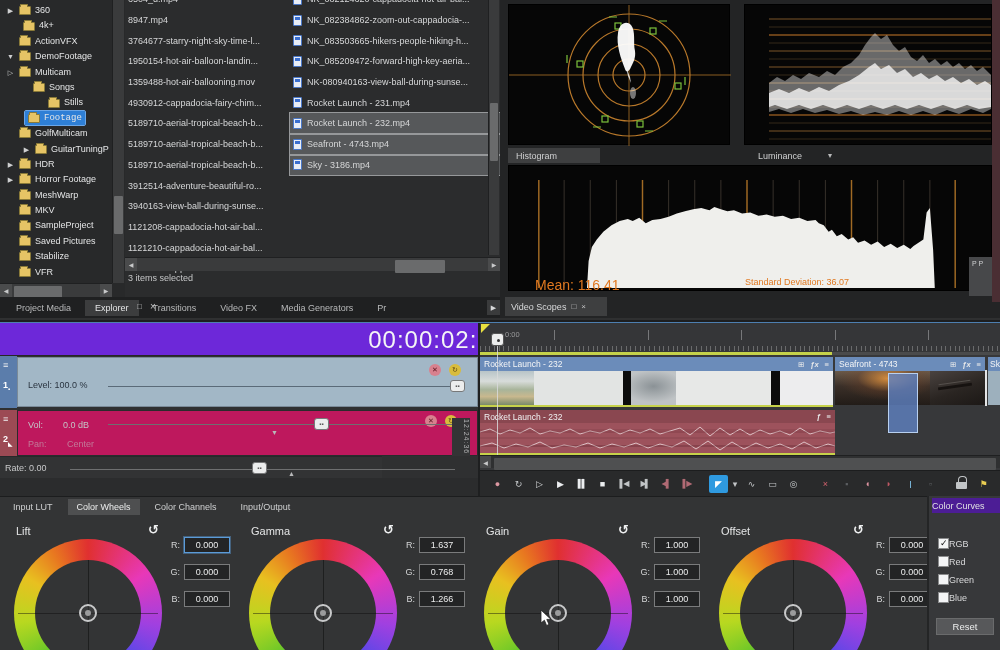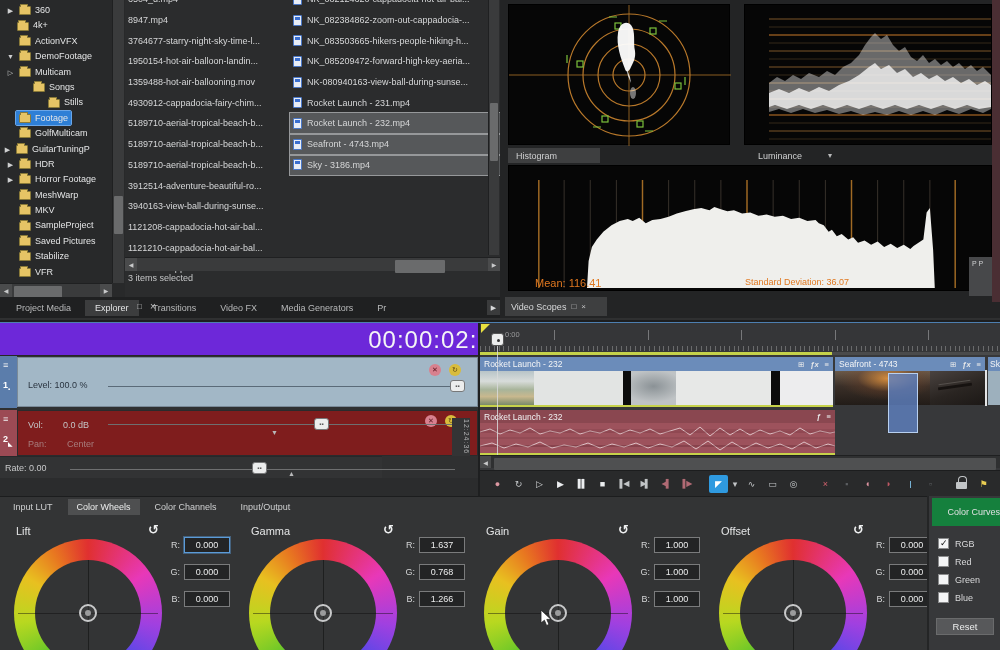--- a/index.html
+++ b/index.html
@@ -39,21 +39,21 @@
 
 
 #scopes-panel{left:500px;top:0;width:500px;height:318px;background:#232425}
 .scope-box{position:absolute;background:#060606;border:1px solid #000}
 .scope-chip{position:absolute;height:15px;background:#3e3f40;color:#cfd0d1;display:flex;
   align-items:center;padding:0 8px;font-size:9px}
 .wf-label{position:absolute;right:2px;width:18px;text-align:right;font-size:7px;height:16px;line-height:16px}
 #hist-ticks{position:absolute}
 .hist-tick{position:absolute;transform:translateX(-50%);color:#cc8833;font-size:8px}
 .hist-tick.p0{left:0}.hist-tick.p25{left:25%}.hist-tick.p50{left:50%}.hist-tick.p75{left:75%}.hist-tick.p100{left:100%}
-#mean-label{left:537px;top:276px;color:#e07820;font-size:11px}
+#mean-label{left:537px;top:276px;color:#e07820;font-size:14px}
 #scopes-tab{left:505px;top:297px;width:102px;height:19px;background:#3e3f40;display:flex;align-items:center;
   padding:0 6px;gap:5px;color:#d8d9da}
 .mini-ico{font-size:8px;color:#c0c1c2}
 #maroon-strip{left:992px;top:0;width:8px;height:302px;background:#4a2e33}
 #clipped-frag{left:969px;top:257px;width:23px;height:39px;background:#47484a;color:#cfd0d1;
   font-size:7px;line-height:9px;padding:2px 3px}
 
 
 #tab-strip{left:0;top:297px;width:500px;height:21px;background:#1f2021;display:flex;align-items:center;gap:4px;padding-left:6px}
 .ptab{padding:3px 10px;color:#b8b9ba;white-space:nowrap}
@@ -119,21 +119,21 @@
 .level-label{position:absolute;left:10px;top:22px;color:#2a3440;font-size:9px}
 .slider-line{position:absolute;height:1px;background:#667686}
 .slider-handle{position:absolute;width:15px;height:12px;background:#eceded;border:1px solid #777879;
   border-radius:3px;color:#555;font-size:6px;text-align:center;line-height:11px}
 .circle-ico{position:absolute;width:12px;height:12px;border-radius:50%;font-size:7px;display:flex;
   align-items:center;justify-content:center}
 .mute-ico{background:#d8808e;color:#5a1420}
 .solo-ico{background:#d8bc3c;color:#5a4410}
 #track2{left:0;top:410px;width:478px;height:46px}
 #track2 .ttab{position:absolute;left:0;top:0;width:17px;height:46px;background:#9c4a54;color:#fff}
-#track2 .tbody{position:absolute;left:17px;top:0;width:461px;height:46px;background:#7f1d1d;border:1px solid #2a2b2c}
+#track2 .tbody{position:absolute;left:17px;top:0;width:461px;height:46px;background:#be185d;border:1px solid #2a2b2c}
 .dimtext{color:#c4c5c6}
 #pan-row{position:absolute;left:10px;top:28px;opacity:.55;color:#c4c5c6}
 #vol-center-mark{position:absolute;left:253px;top:18px;color:#b8b9ba;font-size:7px}
 #meter-box{left:452px;top:418px;width:18px;height:38px;background:#333435;color:#b0b1b2;
   writing-mode:vertical-rl;font-size:7px;text-align:center;letter-spacing:1px}
 #rate-row{left:0;top:456px;width:382px;height:22px;background:#323334;border-top:1px solid #27282a}
 #rate-label{position:absolute;left:5px;top:6px;color:#c8c9ca}
 #rate-mark{position:absolute;left:288px;top:13px;color:#b8b9ba;font-size:7px}
 #vdivider{left:478px;top:323px;width:2px;height:173px;background:#1e1f20}
 #left-bottom-strip{left:0;top:478px;width:478px;height:18px;background:#2b2c2d}
@@ -171,45 +171,45 @@
   border:2px solid #c8c9ca;background:rgba(80,80,80,.3)}
 .puck::after{content:"";position:absolute;left:4px;top:4px;width:6px;height:6px;border-radius:50%;background:#9a9b9c}
 .wg-fields{position:absolute;left:162px;top:22px;display:flex;flex-direction:column;gap:11px}
 .f-line{display:flex;align-items:center;gap:4px}
 .fl{width:10px;text-align:right;color:#d4d5d6;font-size:9px}
 .fv{width:46px;height:16px;background:#232425;border:1px solid #7a7b7c;color:#eceded;
   text-align:center;line-height:14px;font-size:9px}
 .wheel-group.focus-r .fv-r{border-color:#5b9bd8;box-shadow:0 0 0 1px rgba(91,155,216,.45)}
 #curves-divider{left:927px;top:496px;width:2px;height:154px;background:#242526}
 #curves-panel{left:929px;top:496px;width:71px;height:154px;background:#37383a}
-#curves-tab{position:absolute;left:3px;top:2px;right:0;height:28px;background:#15803d;color:#e0e1e2;
-  display:flex;align-items:center;justify-content:flex-end}
+#curves-tab{position:absolute;left:3px;top:2px;right:0;height:15px;background:#4c1d95;color:#e0e1e2;
+  display:flex;align-items:center;justify-content:flex-start}
 #chk-list{position:absolute;left:9px;top:42px;display:flex;flex-direction:column;gap:7px}
-.chk-row{display:flex;align-items:center;gap:6px}
+.chk-row{display:flex;align-items:center;}
 .chk-box{width:11px;height:11px;background:#f4f5f6;border:1px solid #8a8b8c;position:relative}
 .chk-row.checked .chk-box::after{content:"✓";position:absolute;left:1px;top:-1px;color:#111;font-size:9px;font-weight:bold}
 #reset-btn{position:absolute;left:7px;top:122px;width:58px;height:17px;background:#57585a;border:1px solid #6a6b6c;
   color:#eceded;display:flex;align-items:center;justify-content:center;font-size:9.5px}
 #mouse-cursor{left:540px;top:610px;width:14px;height:18px;z-index:50}
 </style>
 </head>
 <body>
 
 <div id="app">
 
   <div class="abs" id="tree-panel">
     <div style="padding-top:3px">
       <div class="tree-row" style="padding-left: 5px;">
           <span class="tr-arrow">▶</span>
           <span class="tr-item">
             <span class="folder-icon"></span>
             <span class="tr-label">360</span>
           </span>
         </div>
-        <div class="tree-row" style="padding-left: 3px;">
+        <div class="tree-row" style="padding-left: 9px;">
           <span class="tr-arrow"></span>
           <span class="tr-item">
             <span class="folder-icon"></span>
             <span class="tr-label">4k+</span>
           </span>
         </div>
         <div class="tree-row" style="padding-left: 5px;">
           <span class="tr-arrow"></span>
           <span class="tr-item">
             <span class="folder-icon"></span>
@@ -237,35 +237,35 @@
             <span class="tr-label">Songs</span>
           </span>
         </div>
         <div class="tree-row" style="padding-left: 34px;">
           <span class="tr-arrow"></span>
           <span class="tr-item">
             <span class="folder-icon"></span>
             <span class="tr-label">Stills</span>
           </span>
         </div>
-        <div class="tree-row selected" style="padding-left: 5px;">
+        <div class="tree-row selected" style="padding-left: 14px; font-family: Liberation Mono, monospace;">
           <span class="tr-arrow"></span>
           <span class="tr-item">
             <span class="folder-icon"></span>
             <span class="tr-label">Footage</span>
           </span>
         </div>
         <div class="tree-row" style="padding-left: 5px;">
           <span class="tr-arrow"></span>
           <span class="tr-item">
             <span class="folder-icon"></span>
             <span class="tr-label">GolfMulticam</span>
           </span>
         </div>
-        <div class="tree-row" style="padding-left: 2px;">
+        <div class="tree-row" style="padding-left: 21px;">
           <span class="tr-arrow">▶</span>
           <span class="tr-item">
             <span class="folder-icon"></span>
             <span class="tr-label">GuitarTuningP</span>
           </span>
         </div>
         <div class="tree-row" style="padding-left: 5px;">
           <span class="tr-arrow">▶</span>
           <span class="tr-item">
             <span class="folder-icon"></span>

